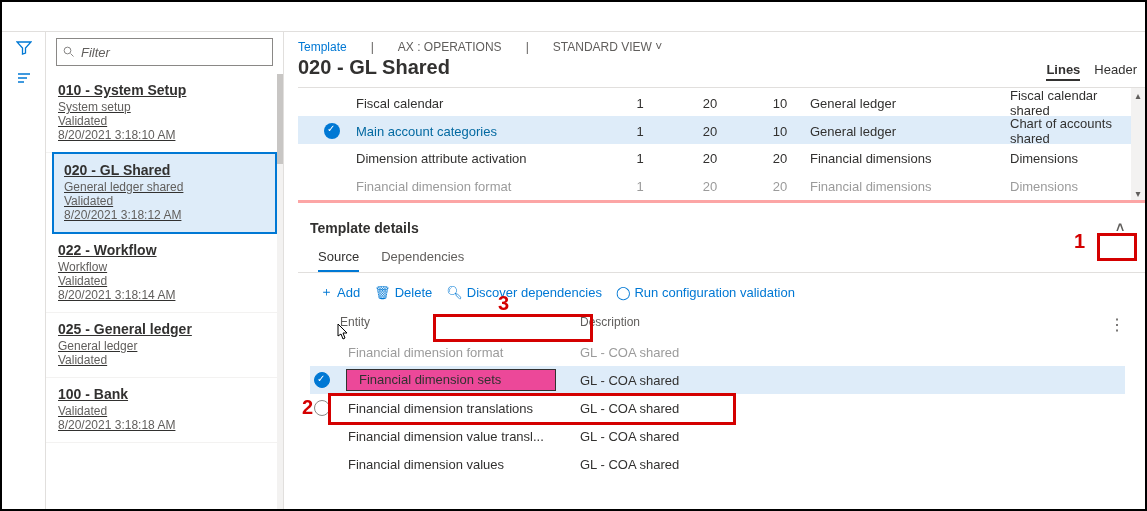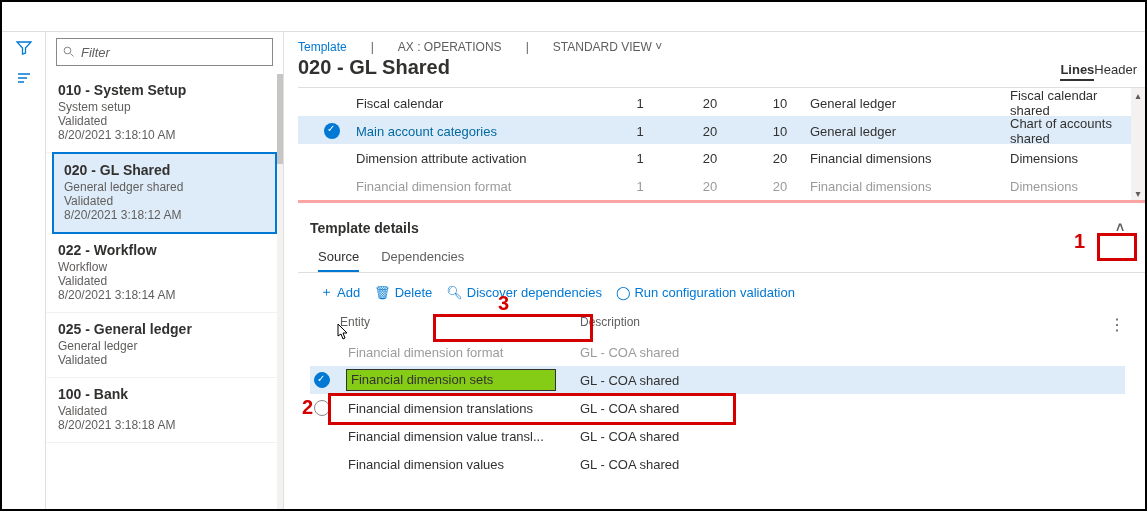--- a/index.html
+++ b/index.html
@@ -4,34 +4,34 @@
 <style>
 *{box-sizing:border-box;margin:0;padding:0;}
 body{font-family:"Segoe UI",Arial,sans-serif;font-size:13px;color:#323130;background:#fff;}
 .frame{border:2px solid #000;width:1147px;height:511px;position:relative;overflow:hidden;}
 .topgap{height:30px;border-bottom:1px solid #e1dfdd;}
 .app{display:flex;height:478px;}
 .rail{width:44px;border-right:1px solid #e1dfdd;display:flex;flex-direction:column;align-items:center;padding-top:6px;gap:10px;}
 .rail .ico{width:20px;height:20px;color:#0078d4;display:flex;align-items:center;justify-content:center;cursor:pointer;}
 .sidebar{width:238px;border-right:1px solid #e1dfdd;display:flex;flex-direction:column;overflow:hidden;}
 .filterbox{margin:6px 10px 8px 10px;border:1px solid #8a8886;height:28px;display:flex;align-items:center;padding:0 6px;color:#605e5c;gap:6px;font-style:italic;}
-.list{overflow-y:auto;flex:1;position:relative;}
+.list{overflow-y:auto;flex:1;position:relative;text-decoration:underline;}
 .item{padding:8px 12px 10px 12px;border-bottom:1px solid #f3f2f1;}
 .item h4{font-size:14px;font-weight:600;color:#323130;margin-bottom:2px;}
 .item .sub{font-size:12px;color:#605e5c;}
 .item.sel{background:#deecf9;border:2px solid #0078d4;margin:-1px 6px 0 6px;padding:8px 10px 10px 10px;}
 .item.sel h4{font-weight:600;}
 .scrolltrack{position:absolute;right:0;top:0;width:6px;height:100%;background:#f3f2f1;}
 .scrollthumb{position:absolute;right:0;top:0;width:6px;height:90px;background:#c8c6c4;}
 .main{flex:1;display:flex;flex-direction:column;padding:8px 0 0 14px;overflow:hidden;}
 .crumb{font-size:12px;color:#605e5c;display:flex;gap:24px;align-items:center;}
 .crumb a{color:#0078d4;text-decoration:none;}
 .titlebar{display:flex;align-items:baseline;justify-content:space-between;padding-right:8px;}
 .title{font-size:20px;font-weight:600;margin:2px 0 8px 0;}
-.tabs-right{display:flex;font-size:13px;align-items:baseline;}
+.tabs-right{display:flex;gap:14px;font-size:13px;align-items:baseline;}
 .tabs-right .act{font-weight:600;border-bottom:2px solid #323130;padding-bottom:2px;}
 .gridwrap{border-top:1px solid #e1dfdd;border-bottom:3px solid #fca5a5;position:relative;margin-right:0;}
 .gridrow{display:grid;grid-template-columns:24px 28px 260px 60px 80px 60px 200px 1fr;align-items:center;height:28px;padding-right:16px;font-size:13px;}
 .gridrow.selected{background:#deecf9;}
 .gridrow.selected .ent{color:#0369a1;}
 .gridrow .ent{padding-left:6px;}
 .gridrow .num{text-align:center;}
 .gridscroll{position:absolute;right:0;top:0;width:14px;height:100%;display:flex;flex-direction:column;justify-content:space-between;align-items:center;background:#f3f2f1;}
 .gridscroll .arr{width:14px;height:14px;font-size:10px;color:#605e5c;display:flex;align-items:center;justify-content:center;}
 .detailshdr{display:flex;justify-content:space-between;align-items:center;padding:14px 12px 6px 12px;font-weight:600;font-size:14px;text-align:right;}
@@ -41,21 +41,21 @@
 .actions{display:flex;gap:14px;align-items:center;padding:10px 20px 10px 22px;font-size:13px;color:#0078d4;}
 .actions .act{display:flex;align-items:center;gap:4px;cursor:pointer;}
 .subgrid{padding:0 20px 0 12px;}
 .sghdr{display:grid;grid-template-columns:30px 240px 1fr 30px;font-size:12px;color:#605e5c;padding:4px 0;border-bottom:0;}
 .sgrow{display:grid;grid-template-columns:30px 240px 1fr;align-items:center;height:28px;font-size:13px;}
 .sgrow .sel{width:16px;height:16px;border:1px solid #8a8886;border-radius:50%;margin-left:4px;}
 .sgrow.selrow{background:#deecf9;}
 .sgrow.selrow .sel{background:#0078d4;border-color:#0078d4;position:relative;}
 .sgrow.selrow .sel::after{content:"✓";color:#fff;font-size:10px;position:absolute;top:0;left:2px;}
 .sgrow .entity{padding-left:8px;}
-.sgrow.selrow .entity{border:1px solid #323130;background:#84cc16;height:22px;line-height:20px;padding-left:4px;margin-left:6px;width:210px;}
+.sgrow.selrow .entity{border:1px solid #323130;background:#ec4899;height:22px;line-height:20px;padding-left:12px;margin-left:6px;width:210px;}
 .checkfilled{width:16px;height:16px;border-radius:50%;background:#0078d4;position:relative;margin-left:2px;}
 .checkfilled::after{content:"✓";color:#fff;font-size:10px;position:absolute;top:0;left:3px;}
 .annot{position:absolute;border:3px solid #d40000;pointer-events:none;}
 .annot-label{position:absolute;color:#d40000;font-weight:700;font-size:20px;pointer-events:none;}
 .cursor{position:absolute;width:18px;height:22px;pointer-events:none;}
 .fade{color:#9b9b9b;}
 .moreicon{font-size:16px;color:#605e5c;text-align:right;}
 .caret{width:26px;height:22px;display:flex;align-items:center;justify-content:center;color:#605e5c;cursor:pointer;}
 </style>
 </head>

